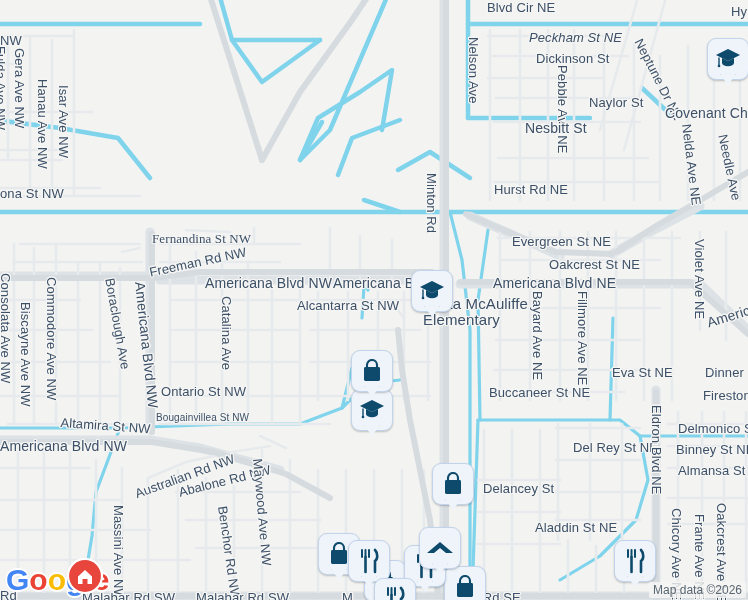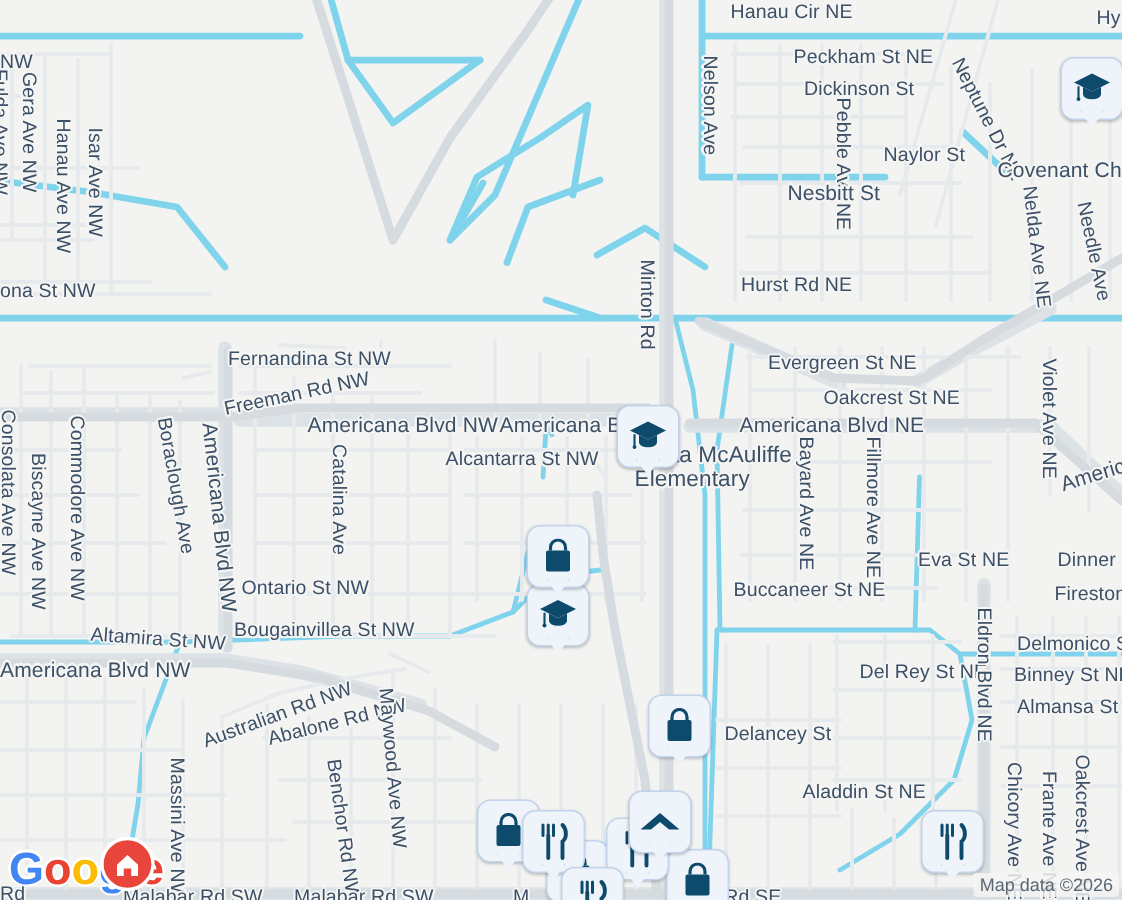--- a/index.html
+++ b/index.html
@@ -160,35 +160,35 @@
     </g>
   </svg>
 
   <div id="labels">
       <div class="lbl" style="left: 0px; top: 33px; font-size: 13px; text-align: center;">NW</div>
       <div class="lbl" style="left: 27px; top: 48px; font-size: 13px; transform: rotate(90deg);">Gera Ave NW</div>
       <div class="lbl" style="left: 8px; top: 46px; font-size: 13px; transform: rotate(90deg);">Fulda Ave NW</div>
       <div class="lbl" style="left: 50px; top: 79px; font-size: 13px; transform: rotate(90deg);">Hanau Ave NW</div>
       <div class="lbl" style="left: 71px; top: 85px; font-size: 13px; transform: rotate(90deg);">Isar Ave NW</div>
       <div class="lbl" style="left: 0px; top: 186px; font-size: 13px;">ona St NW</div>
-      <div class="lbl" style="left: 487px; top: 0px; font-size: 13px;">Hanau Cir NE</div>
+      <div class="lbl" style="left: 487px; top: 0px; font-size: 13px;">Blvd Cir NE</div>
       <div class="lbl" style="left: 731px; top: 4px; font-size: 13px;">Hy</div>
-      <div class="lbl" style="left: 529px; top: 30px; font-size: 13px;">Peckham St NE</div>
+      <div class="lbl" style="left: 529px; top: 30px; font-size: 13px; font-style: italic;">Peckham St NE</div>
       <div class="lbl" style="left: 536px; top: 51px; font-size: 13px;">Dickinson St</div>
       <div class="lbl" style="left: 481px; top: 37px; font-size: 13px; transform: rotate(90deg);">Nelson Ave</div>
       <div class="lbl" style="left: 570px; top: 65px; font-size: 13px; transform: rotate(90deg);">Pebble Ave NE</div>
       <div class="lbl" style="left: 589px; top: 95px; font-size: 13px;">Naylor St</div>
       <div class="lbl" style="left: 645px; top: 36px; font-size: 13px; transform: rotate(63deg);">Neptune Dr NE</div>
       <div class="lbl" style="left: 497px; top: 120px; font-size: 14px; margin-left: 28px;">Nesbitt St</div>
       <div class="lbl" style="left: 665px; top: 105px; font-size: 14px;">Covenant Chur</div>
       <div class="lbl" style="left: 694px; top: 123px; font-size: 13px; transform: rotate(83deg);">Nelda Ave NE</div>
       <div class="lbl" style="left: 730px; top: 133px; font-size: 13px; transform: rotate(78deg);">Needle Ave</div>
       <div class="lbl" style="left: 494px; top: 182px; font-size: 13px;">Hurst Rd NE</div>
       <div class="lbl" style="left: 439px; top: 173px; font-size: 13px; transform: rotate(90deg);">Minton Rd</div>
-      <div class="lbl" style="left: 152px; top: 231px; font-size: 13px;">Fernandina St NW</div>
+      <div class="lbl" style="left: 152px; top: 231px; font-size: 13px; font-family: Liberation Serif, serif;">Fernandina St NW</div>
       <div class="lbl" style="left: 148px; top: 265px; font-size: 13px; transform: rotate(-12deg);">Freeman Rd NW</div>
       <div class="lbl" style="left: 205px; top: 275px; font-size: 14px;">Americana Blvd NW</div>
       <div class="lbl" style="left: 333px; top: 275px; font-size: 14px;">Americana Blv</div>
       <div class="lbl" style="left: 493px; top: 275px; font-size: 14px;">Americana Blvd NE</div>
       <div class="lbl" style="left: 512px; top: 234px; font-size: 13px; text-align: right;">Evergreen St NE</div>
       <div class="lbl" style="left: 549px; top: 257px; font-size: 13px;">Oakcrest St NE</div>
       <div class="lbl" style="left: 707px; top: 239px; font-size: 13px; transform: rotate(90deg);">Violet Ave NE</div>
       <div class="lbl" style="left: 705px; top: 315px; font-size: 14px; transform: rotate(-17deg);">Americ</div>
       <div class="lbl" style="left: 13px; top: 273px; font-size: 13px; transform: rotate(90deg);">Consolata Ave NW</div>
       <div class="lbl" style="left: 33px; top: 302px; font-size: 13px; transform: rotate(90deg);">Biscayne Ave NW</div>
@@ -200,21 +200,21 @@
       <div class="lbl" style="left: 441px; top: 295px; font-size: 15px;">sta McAuliffe</div>
       <div class="lbl" style="left: 423px; top: 311px; font-size: 15px;">Elementary</div>
       <div class="lbl" style="left: 545px; top: 291px; font-size: 13px; transform: rotate(90deg);">Bayard Ave NE</div>
       <div class="lbl" style="left: 590px; top: 291px; font-size: 13px; transform: rotate(90deg);">Fillmore Ave NE</div>
       <div class="lbl" style="left: 612px; top: 365px; font-size: 13px;">Eva St NE</div>
       <div class="lbl" style="left: 705px; top: 365px; font-size: 13px;">Dinner St</div>
       <div class="lbl" style="left: 703px; top: 388px; font-size: 13px;">Firestone</div>
       <div class="lbl" style="left: 161px; top: 384px; font-size: 13px; text-align: right;">Ontario St NW</div>
       <div class="lbl" style="left: 489px; top: 385px; font-size: 13px;">Buccaneer St NE</div>
       <div class="lbl" style="left: 61px; top: 415px; font-size: 13px; transform: rotate(4deg);">Altamira St NW</div>
-      <div class="lbl" style="left: 156px; top: 412px; font-size: 13px;">Bougainvillea St NW</div>
+      <div class="lbl" style="left: 156px; top: 412px; font-size: 10px;">Bougainvillea St NW</div>
       <div class="lbl" style="left: 0px; top: 438px; font-size: 14px;">Americana Blvd NW</div>
       <div class="lbl" style="left: 573px; top: 440px; font-size: 13px;">Del Rey St NE</div>
       <div class="lbl" style="left: 678px; top: 421px; font-size: 13px;">Delmonico St N</div>
       <div class="lbl" style="left: 676px; top: 442px; font-size: 13px;">Binney St NE</div>
       <div class="lbl" style="left: 678px; top: 463px; font-size: 13px;">Almansa St NE</div>
       <div class="lbl" style="left: 664px; top: 405px; font-size: 13px; transform: rotate(90deg);">Eldron Blvd NE</div>
       <div class="lbl" style="left: 133px; top: 487px; font-size: 13px; transform: rotate(-20deg);">Australian Rd NW</div>
       <div class="lbl" style="left: 177px; top: 485px; font-size: 13px; transform: rotate(-14deg);">Abalone Rd NW</div>
       <div class="lbl" style="left: 265px; top: 458px; font-size: 13px; transform: rotate(85deg);">Maywood Ave NW</div>
       <div class="lbl" style="left: 126px; top: 505px; font-size: 13px; transform: rotate(90deg);">Massini Ave NW</div>

